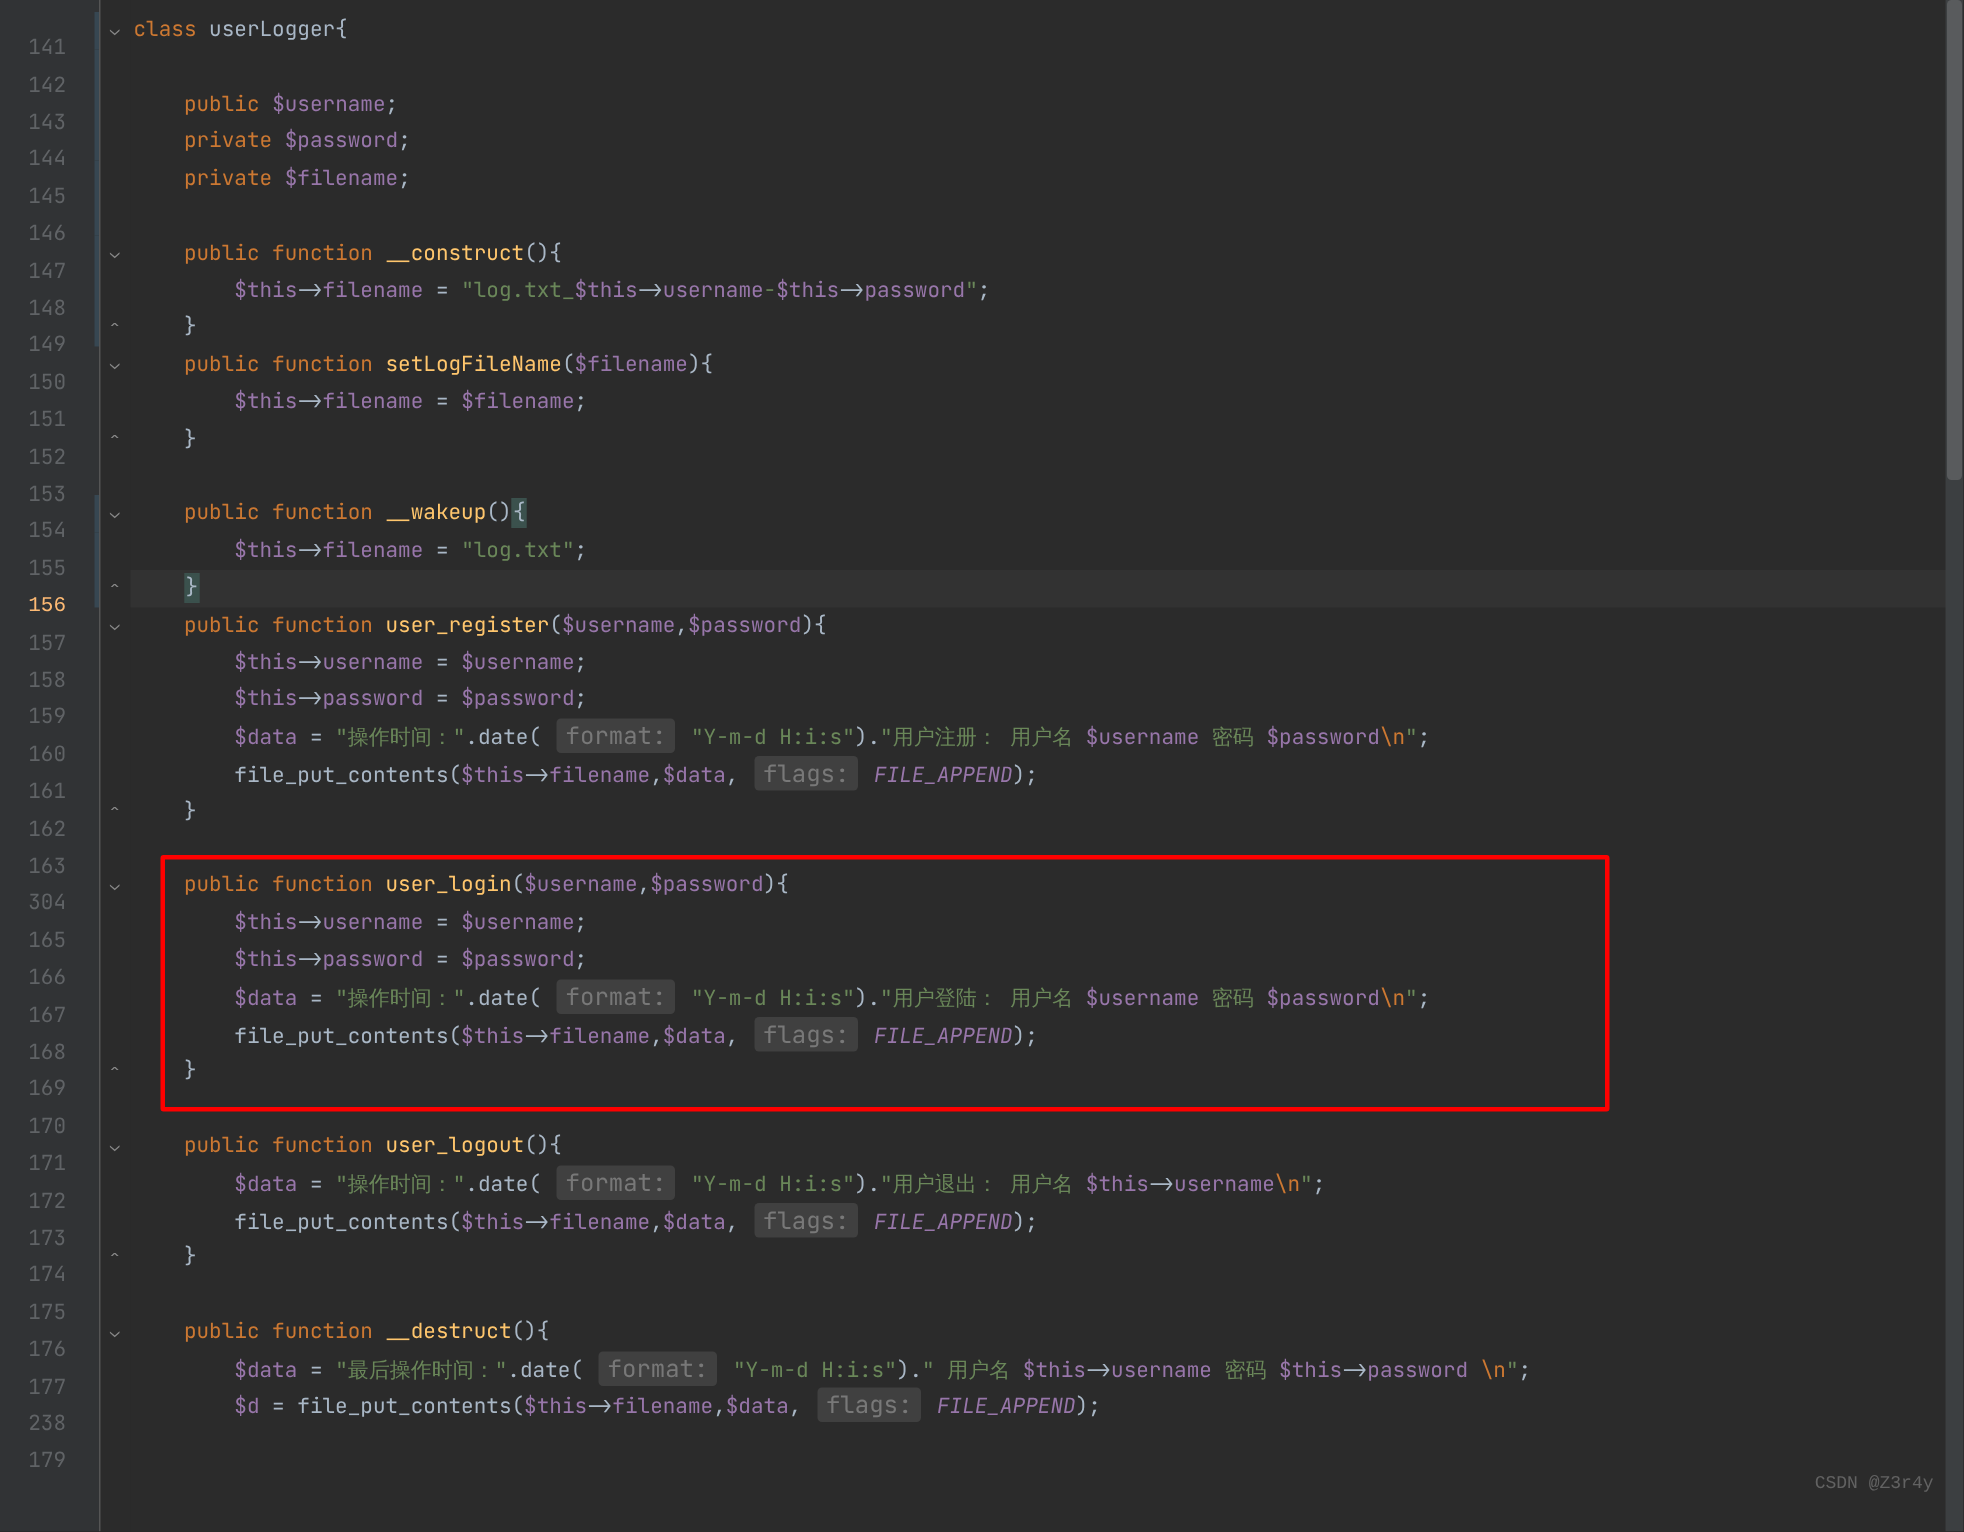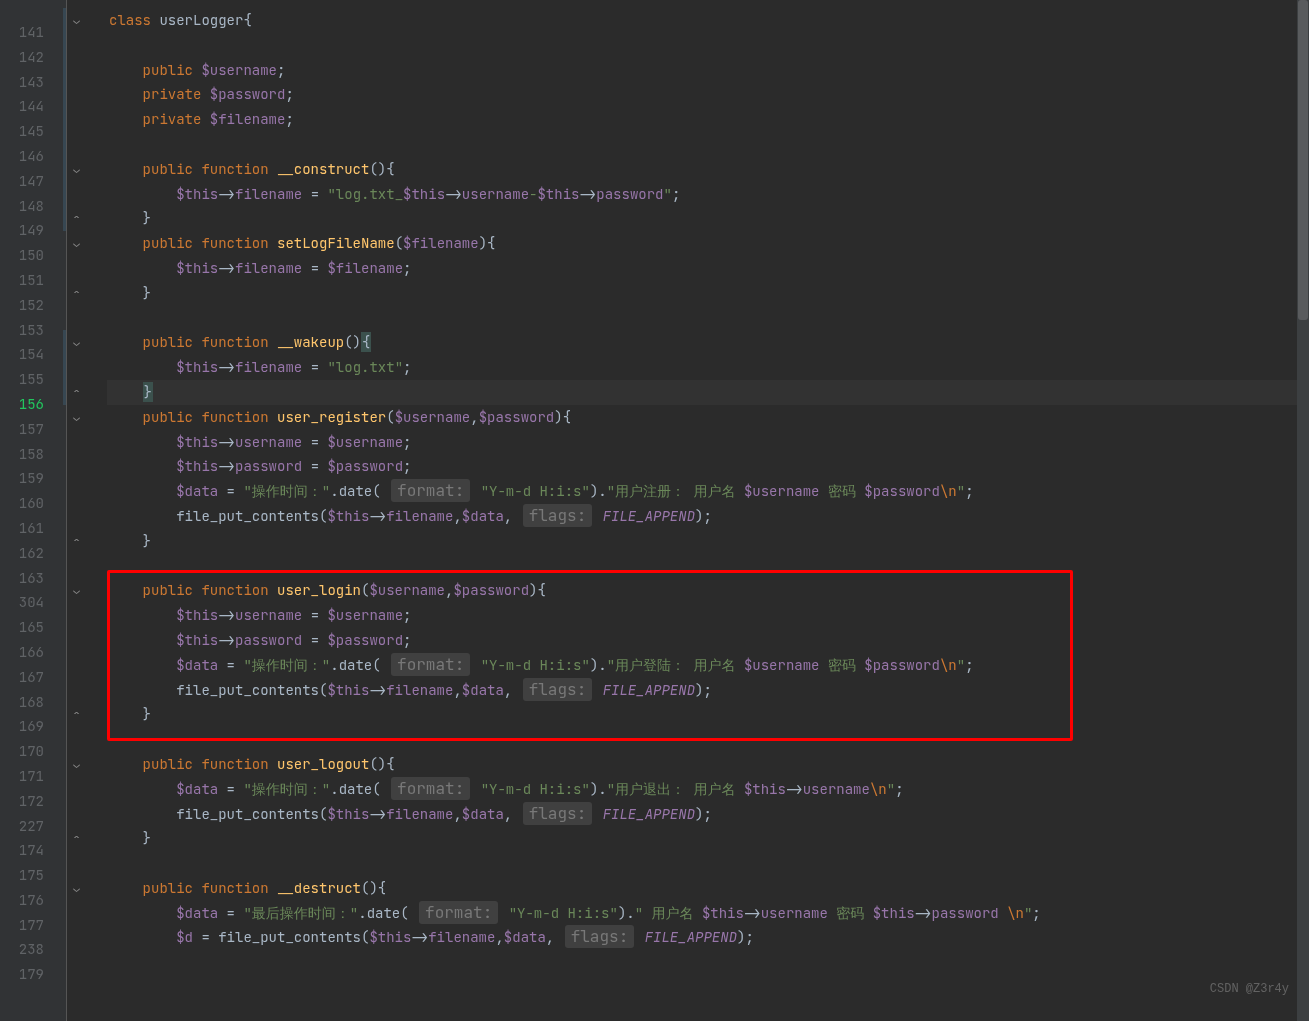--- a/index.html
+++ b/index.html
@@ -27,21 +27,22 @@
     padding-top: 20px;
     user-select: none;
   }
   .gutter .ln {
     padding-right: 22px;
     height: 24.8px;
     line-height: 24.8px;
     position: relative;
   }
   .gutter .ln.current {
-    color: #22c55e;
+    color: #fdba74;
+    font-family: Liberation Mono, monospace;
   }
   .fold-col {
     flex: 0 0 20px;
     background: #2B2B2B;
     position: relative;
     border-left: 1px solid #555555;
   }
   .fold-col .mark {
     position: absolute;
     left: 5px;
@@ -62,21 +63,20 @@
     flex: 1;
     padding-top: 8px;
     position: relative;
     white-space: pre;
     color: #A9B7C6;
   }
   .code .row {
     height: 24.8px;
     line-height: 24.8px;
     padding-left: 2px;
-    margin-left: 20px;
   }
   .code .row.caret-line {
     background: #323232;
   }
   .kw { color: #CC7832; }
   .prop { color: #9876AA; }
   .func { color: #FFC66D; text-align: center; }
   .str { color: #6A8759; }
   .var { color: #9876AA; }
   .op { color: #A9B7C6; }
@@ -166,21 +166,21 @@
       <div class="ln">163</div>
       <div class="ln">304</div>
       <div class="ln">165</div>
       <div class="ln">166</div>
       <div class="ln">167</div>
       <div class="ln">168</div>
       <div class="ln">169</div>
       <div class="ln">170</div>
       <div class="ln">171</div>
       <div class="ln">172</div>
-      <div class="ln">227</div>
+      <div class="ln">173</div>
       <div class="ln">174</div>
       <div class="ln">175</div>
       <div class="ln">176</div>
       <div class="ln">177</div>
       <div class="ln">238</div>
       <div class="ln">179</div>
     </div>
   <div class="fold-col">
       <div class="mark" style="top: 16px;">⌄</div>
       <div class="mark" style="top: 164.8px;">⌄</div>

